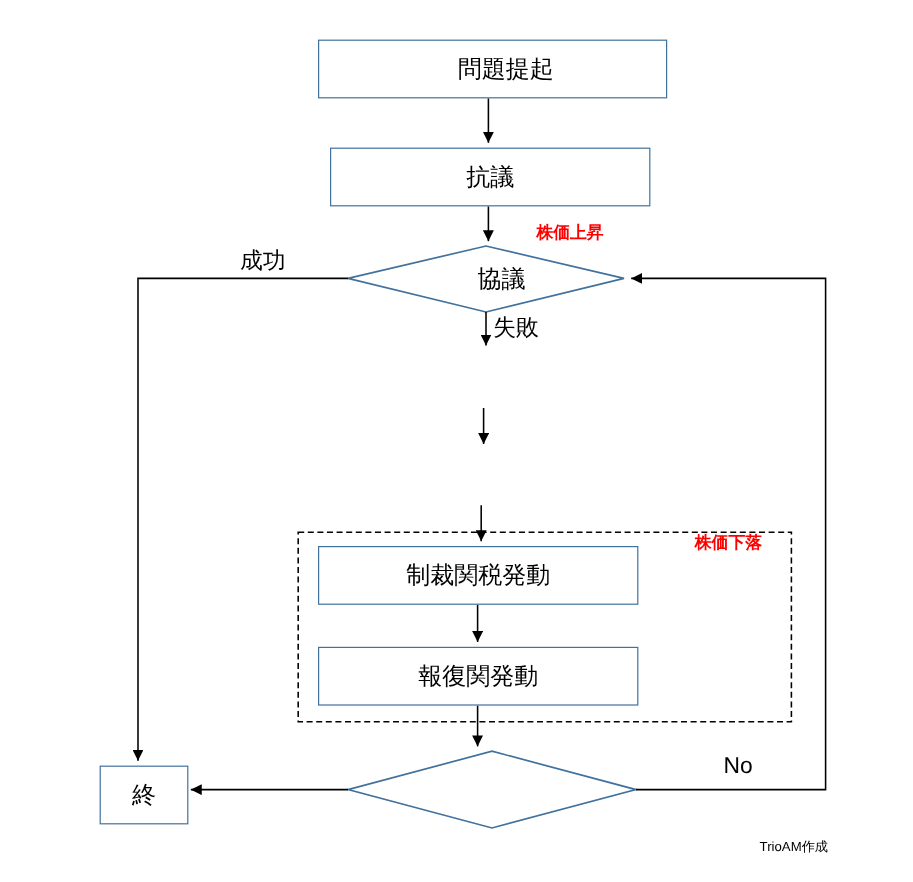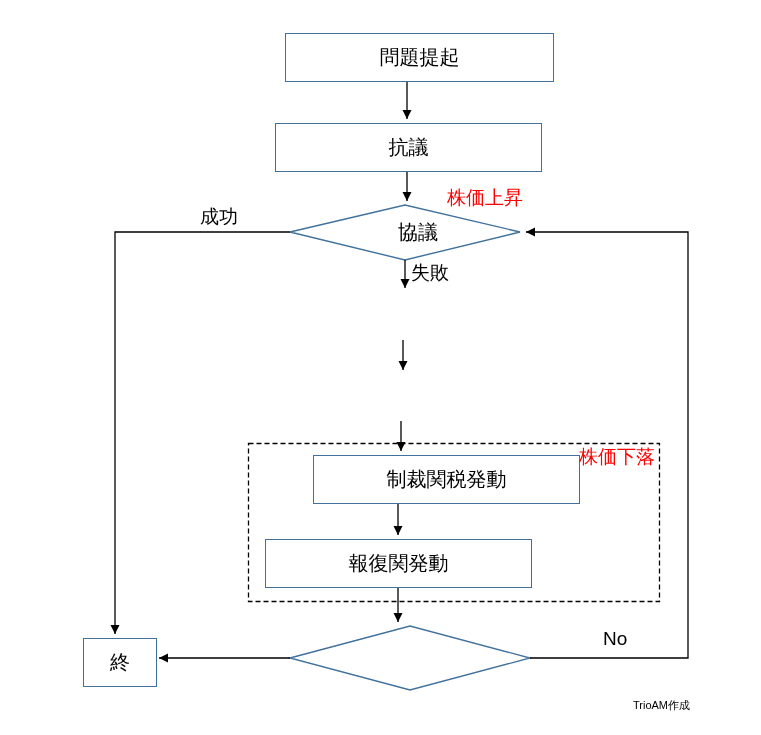--- a/index.html
+++ b/index.html
@@ -29,41 +29,41 @@
     font-size: 20px;
   }
   .diamond-label {
     position: absolute;
     display: flex;
     align-items: center;
     justify-content: center;
     font-size: 20px;
   }
 
-  .node-problem     { left: 285px; top: 33px;  width: 267px; height: 47px; }
+  .node-problem     { left: 265px; top: 33px;  width: 267px; height: 47px; padding-left: 22px; }
   .node-protest     { left: 275px; top: 123px; width: 265px; height: 47px; }
   .node-adjustment  { left: 270px; top: 292px; width: 265px; height: 48px; }
   .node-rupture     { left: 268px; top: 374px; width: 265px; height: 47px; }
-  .node-sanction    { left: 265px; top: 455px; width: 265px; height: 47px; margin-left: 48px; }
+  .node-sanction    { left: 265px; top: 455px; width: 265px; height: 47px; }
   .node-retaliation { left: 265px; top: 539px; width: 265px; height: 47px; }
   .node-end         { left: 83px;  top: 638px; width: 72px;  height: 47px; }
 
   .label-negotiation { left: 368px; top: 218px; width: 100px; height: 28px; text-align: right; }
   .label-resolved    { left: 360px; top: 644px; width: 100px; height: 28px; }
 
   .small-label { position: absolute; font-size: 19px; }
   .label-success { left: 200px; top: 204px; }
   .label-failure { left: 411px; top: 260px; }
 
   .label-no { position: absolute; left: 603px; top: 628px; font-size: 19px; }
 
   .red-label {
     position: absolute;
-    font-size: 19px;
-    font-weight: normal;
+    font-size: 14px;
+    font-weight: bold;
     color: var(--highlight-red, #FF0000);
   }
   .label-stock-rise { left: 447px; top: 185px; }
   .label-stock-fall { left: 545px; top: 444px; margin-left: 34px; }
 
   .credit { position: absolute; left: 617px; top: 698px; font-size: 11px; margin-left: 16px; }
 </style>
 </head>
 <body>
 

